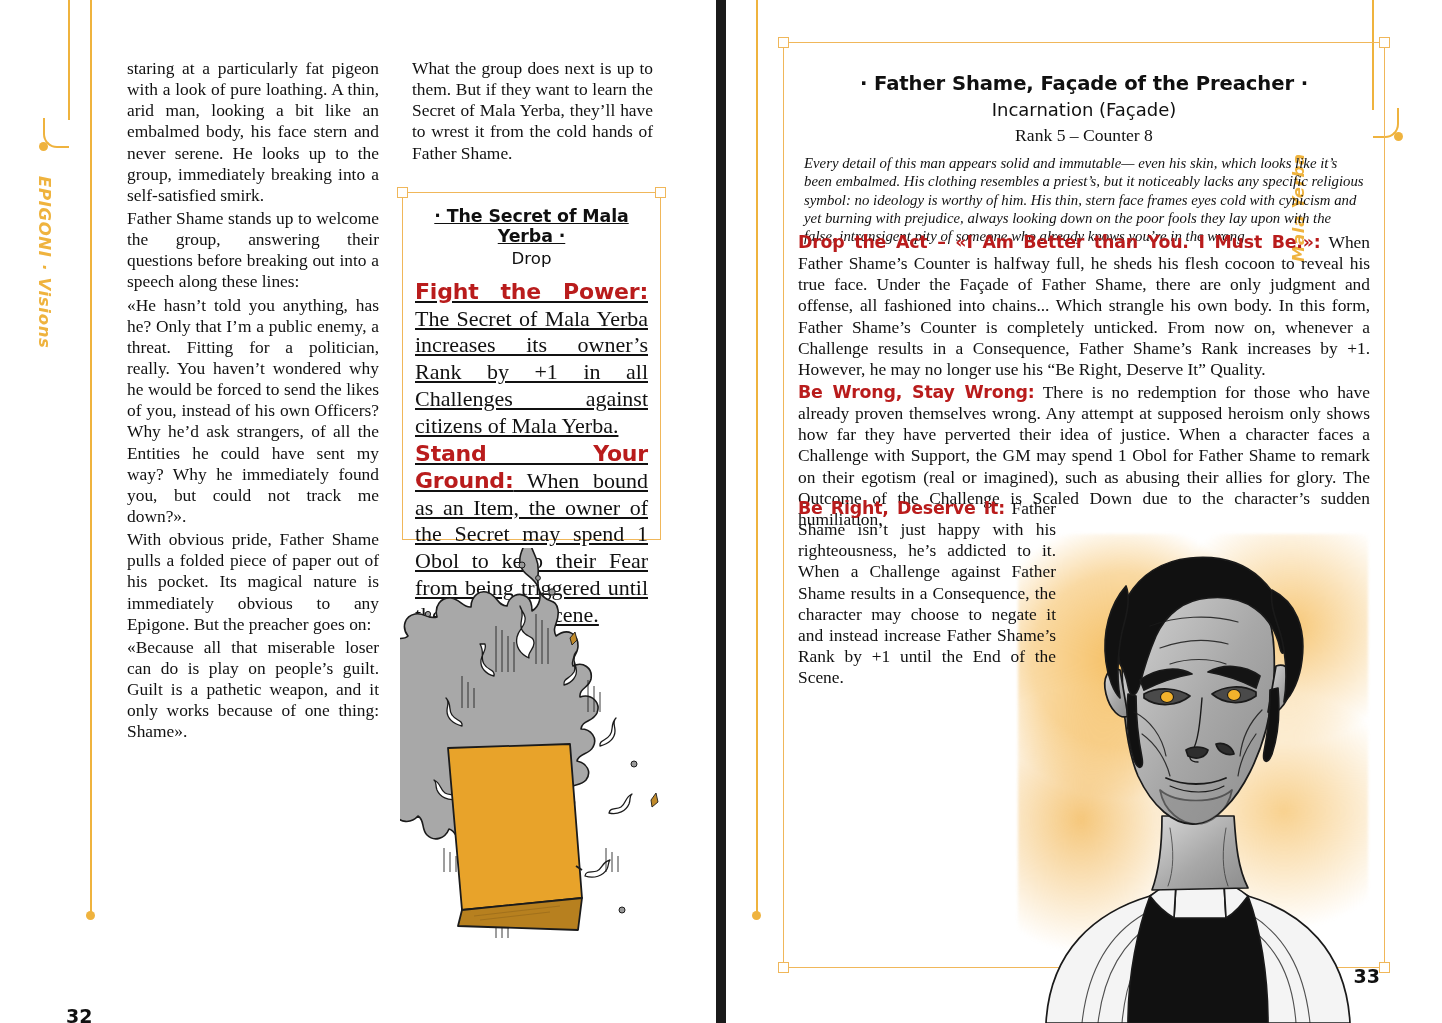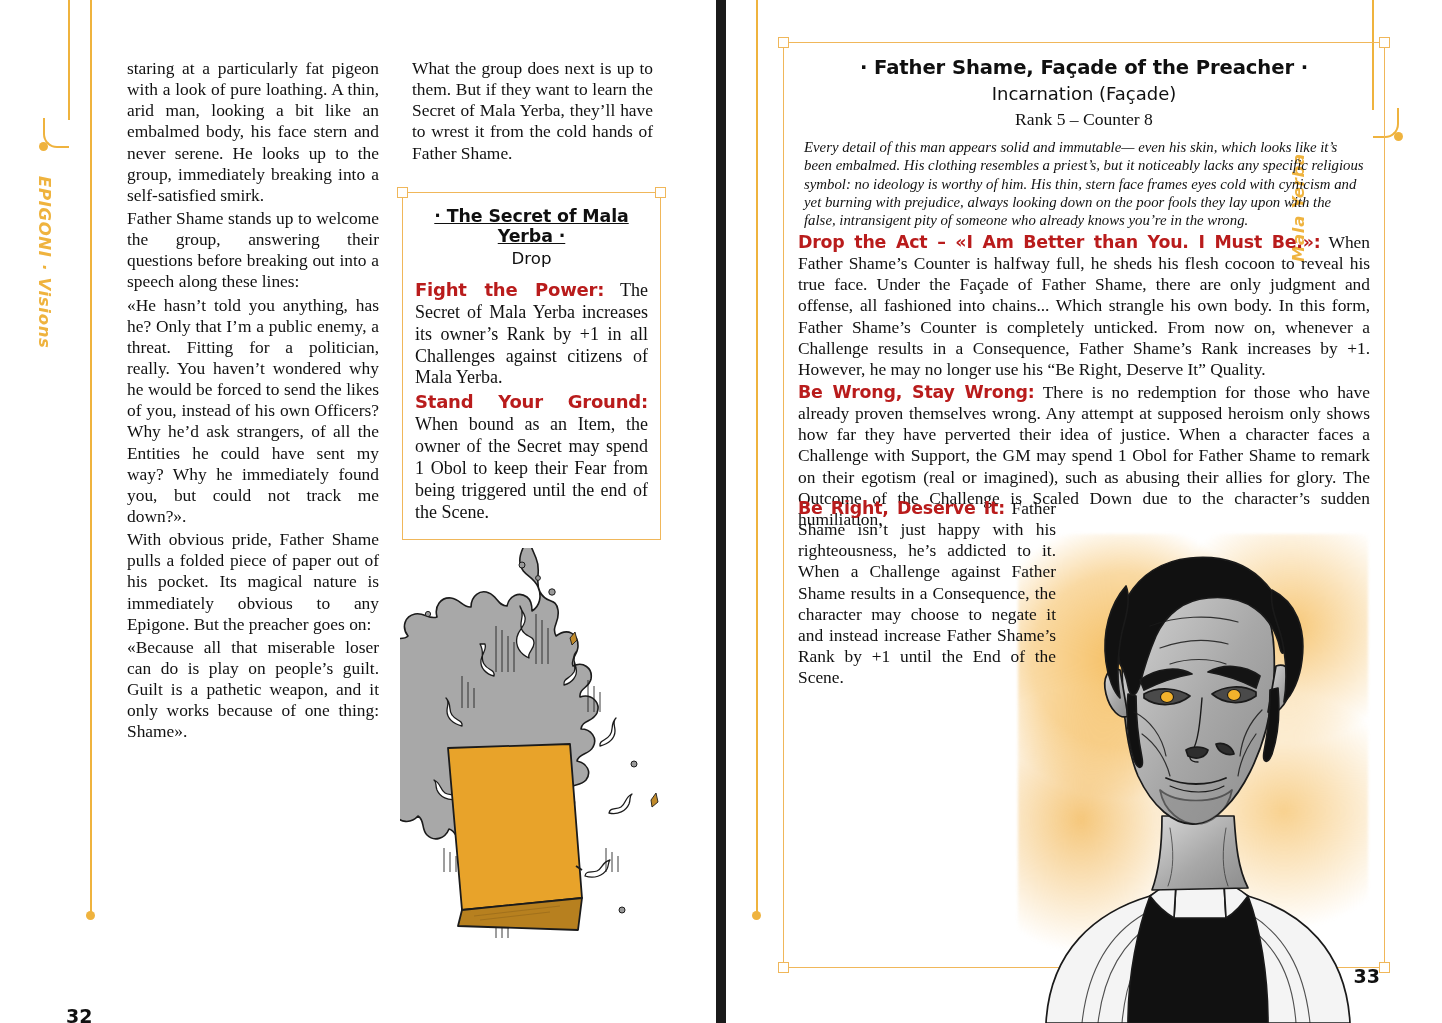--- a/index.html
+++ b/index.html
@@ -169,21 +169,21 @@
     </div>
 
     <div class="frame" style="left:402px; top:192px; width:259px; height:348px;">
       <div class="corner" style="left:-6px; top:-6px;"></div>
       <div class="corner" style="right:-6px; top:-6px;"></div>
 
       <div style="padding:13px 12px 0 12px;">
         <div class="statblock-title" style="font-size:17.4px;text-decoration:underline;">· The Secret of Mala Yerba ·</div>
         <div class="statblock-sub" style="font-size:16.6px; margin-top:3px;">Drop</div>
 
-        <div class="col" style="position:static; width:auto; margin-top:11px; font-size:18px;">
+        <div class="col" style="position:static; width:auto; margin-top:11px; font-size:22px;text-decoration:underline;">
           <p class="ability">
             <span class="nm">Fight the Power:</span><span> The Secret of Mala Yerba increases its owner’s Rank by +1 in all Challenges against citizens of Mala Yerba.</span>
           </p>
           <p class="ability">
             <span class="nm">Stand Your Ground:</span><span> When bound as an Item, the owner of the Secret may spend 1 Obol to keep their Fear from being triggered  until the end of the Scene.</span>
           </p>
         </div>
       </div>
     </div>
 
@@ -268,21 +268,21 @@
 
     <div class="folio" style="right:62px; top:965px;">33</div>
 
     <div id="right-frame">
       <div class="corner" style="left:-6px; top:-6px;"></div>
       <div class="corner" style="right:-6px; top:-6px;"></div>
       <div class="corner" style="left:-6px; bottom:-6px;"></div>
       <div class="corner" style="right:-6px; bottom:-6px;"></div>
     </div>
 
-    <div style="position:absolute; left:72px; top:56px; width:572px;">
+    <div style="position:absolute; left:72px; top:72px; width:572px;">
       <div class="statblock-title" style="font-size:19.6px;">· Father Shame, Façade of the Preacher ·</div>
       <div class="statblock-sub" style="font-size:18px; margin-top:4px;">Incarnation (Façade)</div>
       <div class="statblock-rank" style="font-size:17.6px; margin-top:5px;">Rank 5 – Counter 8</div>
       <div class="statblock-flavor" style="font-size:14.8px; line-height:1.24; margin-top:8px; padding:0 6px;">Every detail of this man appears solid and immutable— even his skin, which looks like it’s been embalmed. His clothing resembles a priest’s, but it noticeably lacks any specific religious symbol: no ideology is worthy of him. His thin, stern face frames eyes cold with cynicism and yet burning with prejudice, always looking down on the poor fools they lay upon with the false, intransigent pity of someone who already knows you’re in the wrong.</div>
     </div>
 
     <div id="priest-wrap" style="left:284px; top:498px;">
       <div id="priest-wash"></div>
       <svg viewBox="0 0 372 525" width="372" height="525" style="position:absolute; left:0; top:0;">
         <defs>

